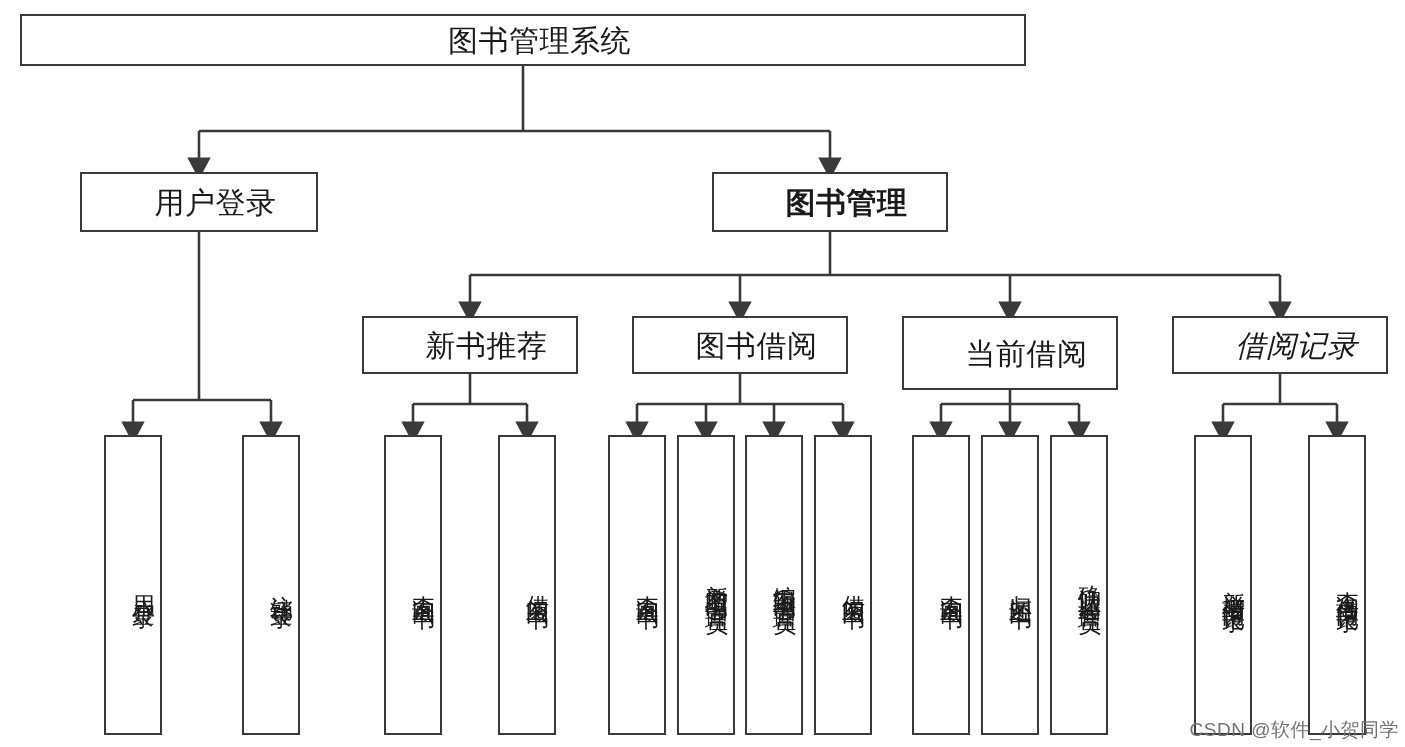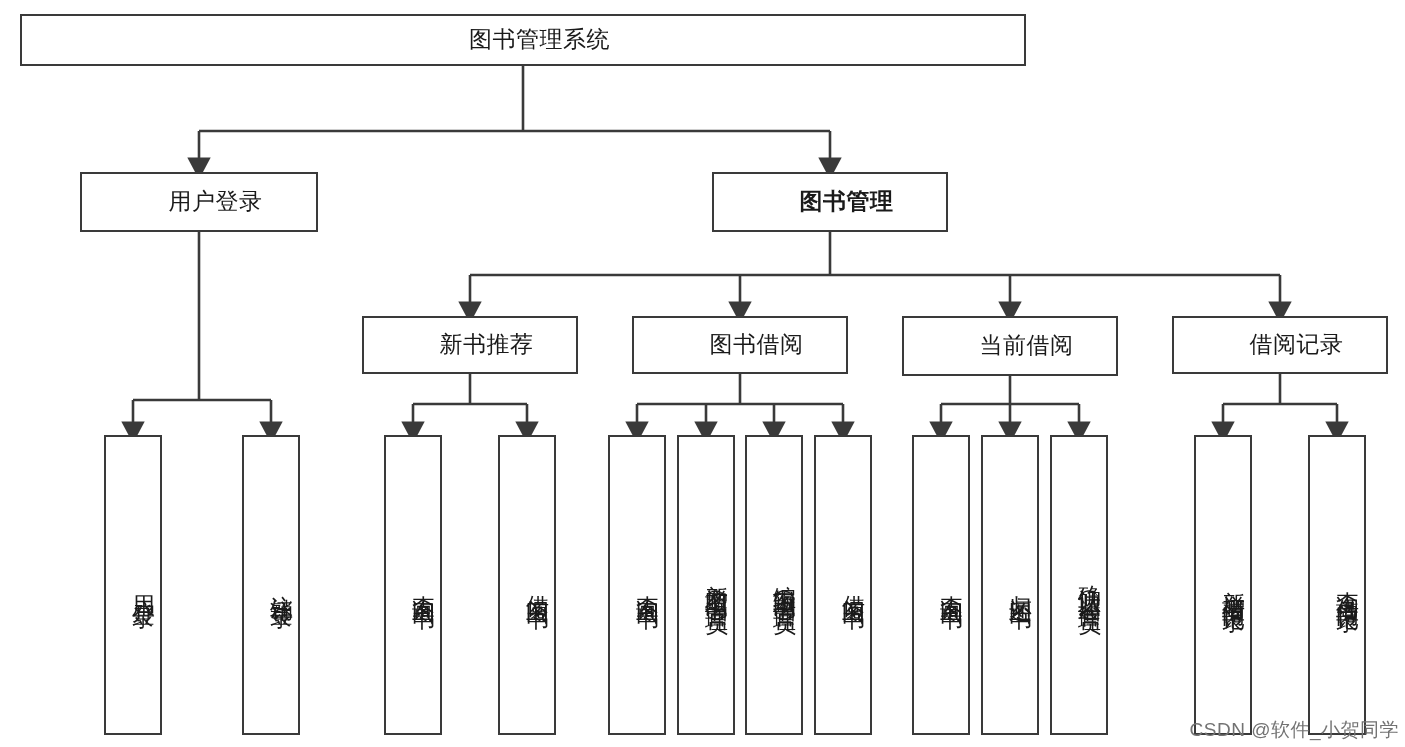--- a/index.html
+++ b/index.html
@@ -31,21 +31,21 @@
     box-sizing: border-box;
     background: #ffffff;
     border: 2.5px solid #3a3a3a;
     display: flex;
     align-items: center;
     justify-content: center;
     color: #1a1a1a;
     z-index: 2;
   }
   .node.h {
-    font-size: 23px;
+    font-size: 30px;
     letter-spacing: 0.5px;
     line-height: 1.1;
     padding-left: 33px;
   }
   .node.v {
     writing-mode: vertical-rl;
     text-orientation: upright;
     font-size: 23px;
     line-height: 1.45;
     letter-spacing: 4px;
@@ -127,22 +127,22 @@
     </g>
   </svg>
 
   <div class="node h" style="left:20px; top:14px; width:1006px; height:52px;">图书管理系统</div>
 
   <div class="node h" style="left:80px; top:172px; width:238px; height:60px;">用户登录</div>
   <div class="node h" style="left:712px; top:172px; width:236px; height:60px;font-weight:bold;">图书管理</div>
 
   <div class="node h" style="left:362px; top:316px; width:216px; height:58px;">新书推荐</div>
   <div class="node h" style="left:632px; top:316px; width:216px; height:58px;">图书借阅</div>
-  <div class="node h" style="left:902px; top:316px; width:216px; height:60px;">当前借阅</div>
-  <div class="node h" style="left:1172px; top:316px; width:216px; height:58px;">借阅记录</div>
+  <div class="node h" style="left:902px; top:316px; width:216px; height:74px;">当前借阅</div>
+  <div class="node h" style="left:1172px; top:316px; width:216px; height:58px;font-style:italic;">借阅记录</div>
 
   <div class="node v" style="left:104px; top:435px; width:58px; height:300px;">
     <span>用户登录</span>
   </div>
   <div class="node v" style="left:242px; top:435px; width:58px; height:300px;">
     <span>注销登录</span>
   </div>
 
   <div class="node v" style="left:384px; top:435px; width:58px; height:300px;">
     <span>查询图书</span>

